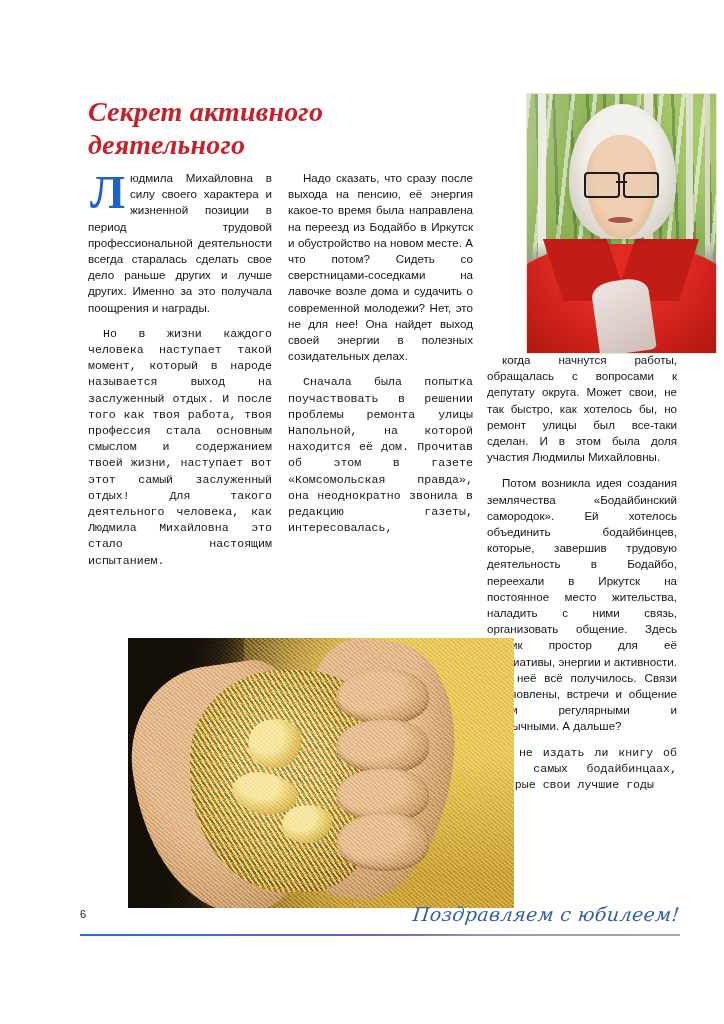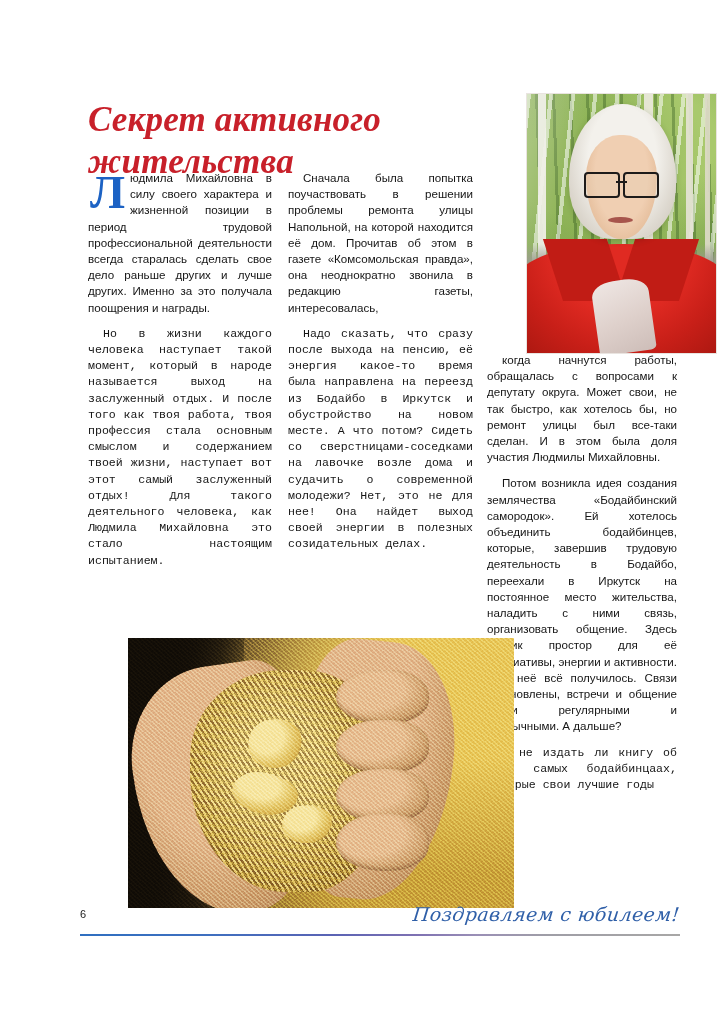--- a/index.html
+++ b/index.html
@@ -24,21 +24,21 @@
 
   
   .headline {
     position: absolute;
     left: 88px;
     top: 76px;
     width: 380px;
     font-family: "Liberation Serif", "DejaVu Serif", serif;
     font-style: italic;
     font-weight: 700;
-    font-size: 35px;
+    font-size: 28px;
     line-height: 1.18;
     color: #c8202a;
     letter-spacing: 0.2px;
   }
 
   
   .col {
     position: absolute;
     font-size: 11.6px;
     line-height: 16.2px;
@@ -290,21 +290,21 @@
       #9a8fb6 66%, #9f9ea6 78%, #a8a7a6 100%);
   }
 </style>
 </head>
 <body>
 
 <div class="page">
 
   <h1 class="headline">
     <span>Секрет активного</span><br>
-    <span>жительства</span>
+    <span>деятельного</span>
   </h1>
 
   <figure class="photo-portrait">
     <div class="pp-bg"></div>
     <div class="pp-path"></div>
     <div class="pp-body"></div>
     <div class="pp-collar-l"></div>
     <div class="pp-collar-r"></div>
     <div class="pp-scarf"></div>
     <div class="pp-hair"></div>
@@ -316,22 +316,22 @@
     </div>
     <div class="pp-mouth"></div>
   </figure>
 
   <div class="col" id="col-1">
     <p class="dropcap-para"><span class="dropcap">Л</span><span>юдмила Михайловна в силу своего характера и жизненной позиции в период трудовой профессиональной деятельности всегда старалась сделать свое дело раньше других и лучше других. Именно за это получала поощрения и награды.</span></p>
     <p>Но в жизни каждого человека наступает такой момент, который в народе называется выход на заслуженный отдых. И после того как твоя работа, твоя профессия стала основным смыслом и содержанием твоей жизни, наступает вот этот самый заслуженный отдых! Для такого деятельного человека, как Людмила Михайловна это стало настоящим испытанием.</p>
   </div>
 
   <div class="col" id="col-2">
+    <p>Надо сказать, что сразу после выхода на пенсию, её энергия какое-то время была направлена на переезд из Бодайбо в Иркутск и обустройство на новом месте. А что потом? Сидеть со сверстницами-соседками на лавочке возле дома и судачить о современной молодежи? Нет, это не для нее! Она найдет выход своей энергии в полезных созидательных делах.</p>
     <p>Сначала была попытка поучаствовать в решении проблемы ремонта улицы Напольной, на которой находится её дом. Прочитав об этом в газете «Комсомольская правда», она неоднократно звонила в редакцию газеты, интересовалась,</p>
-    <p>Надо сказать, что сразу после выхода на пенсию, её энергия какое-то время была направлена на переезд из Бодайбо в Иркутск и обустройство на новом месте. А что потом? Сидеть со сверстницами-соседками на лавочке возле дома и судачить о современной молодежи? Нет, это не для нее! Она найдет выход своей энергии в полезных созидательных делах.</p>
   </div>
 
   <div class="col" id="col-3">
     <p>когда начнутся работы, обращалась с вопросами к депутату округа. Может свои, не так быстро, как хотелось бы, но ремонт улицы был все-таки сделан. И в этом была доля участия Людмилы Михайловны.</p>
     <p>Потом возникла идея создания землячества «Бодайбинский самородок». Ей хотелось объединить бодайбинцев, которые, завершив трудовую деятельность в Бодайбо, переехали в Иркутск на постоянное место жительства, наладить с ними связь, организовать общение. Здесь возник простор для её инициативы, энергии и активности. И у неё всё получилось. Связи установлены, встречи и общение стали регулярными и привычными. А дальше?</p>
     <p>А не издать ли книгу об этих самых бодайбинцаах, которые свои лучшие годы</p>
   </div>
 
   <figure class="photo-gold">
     <div class="pg-bg"></div>

